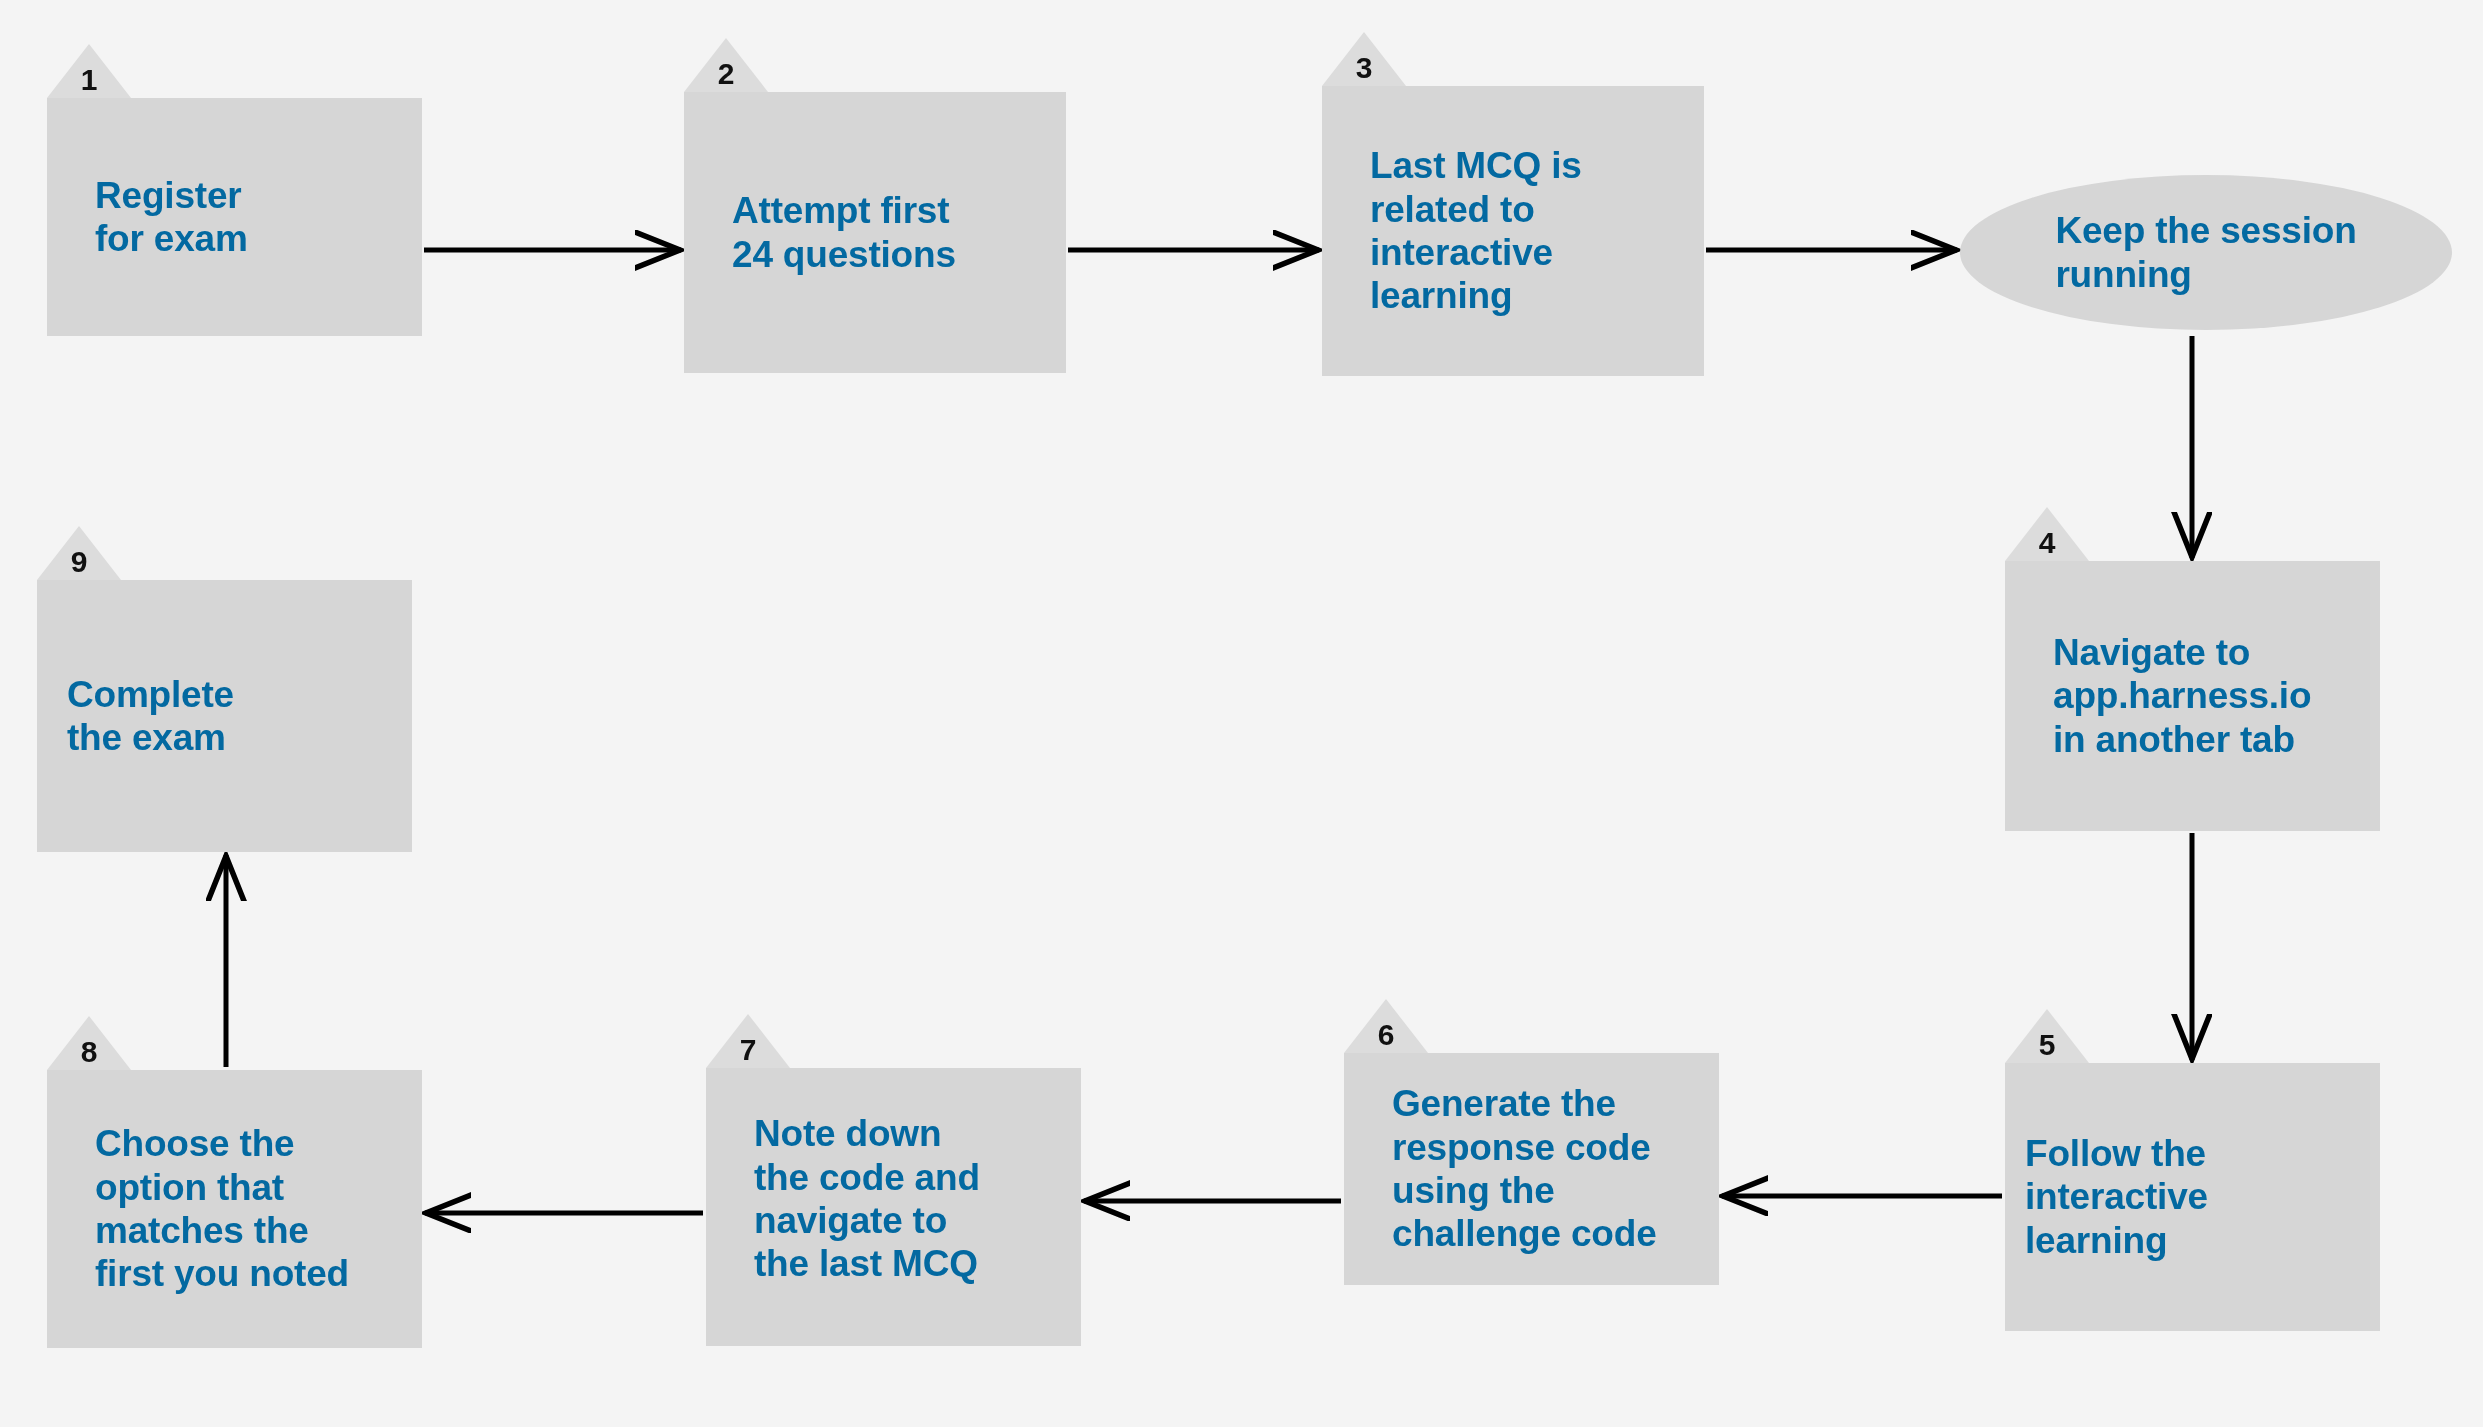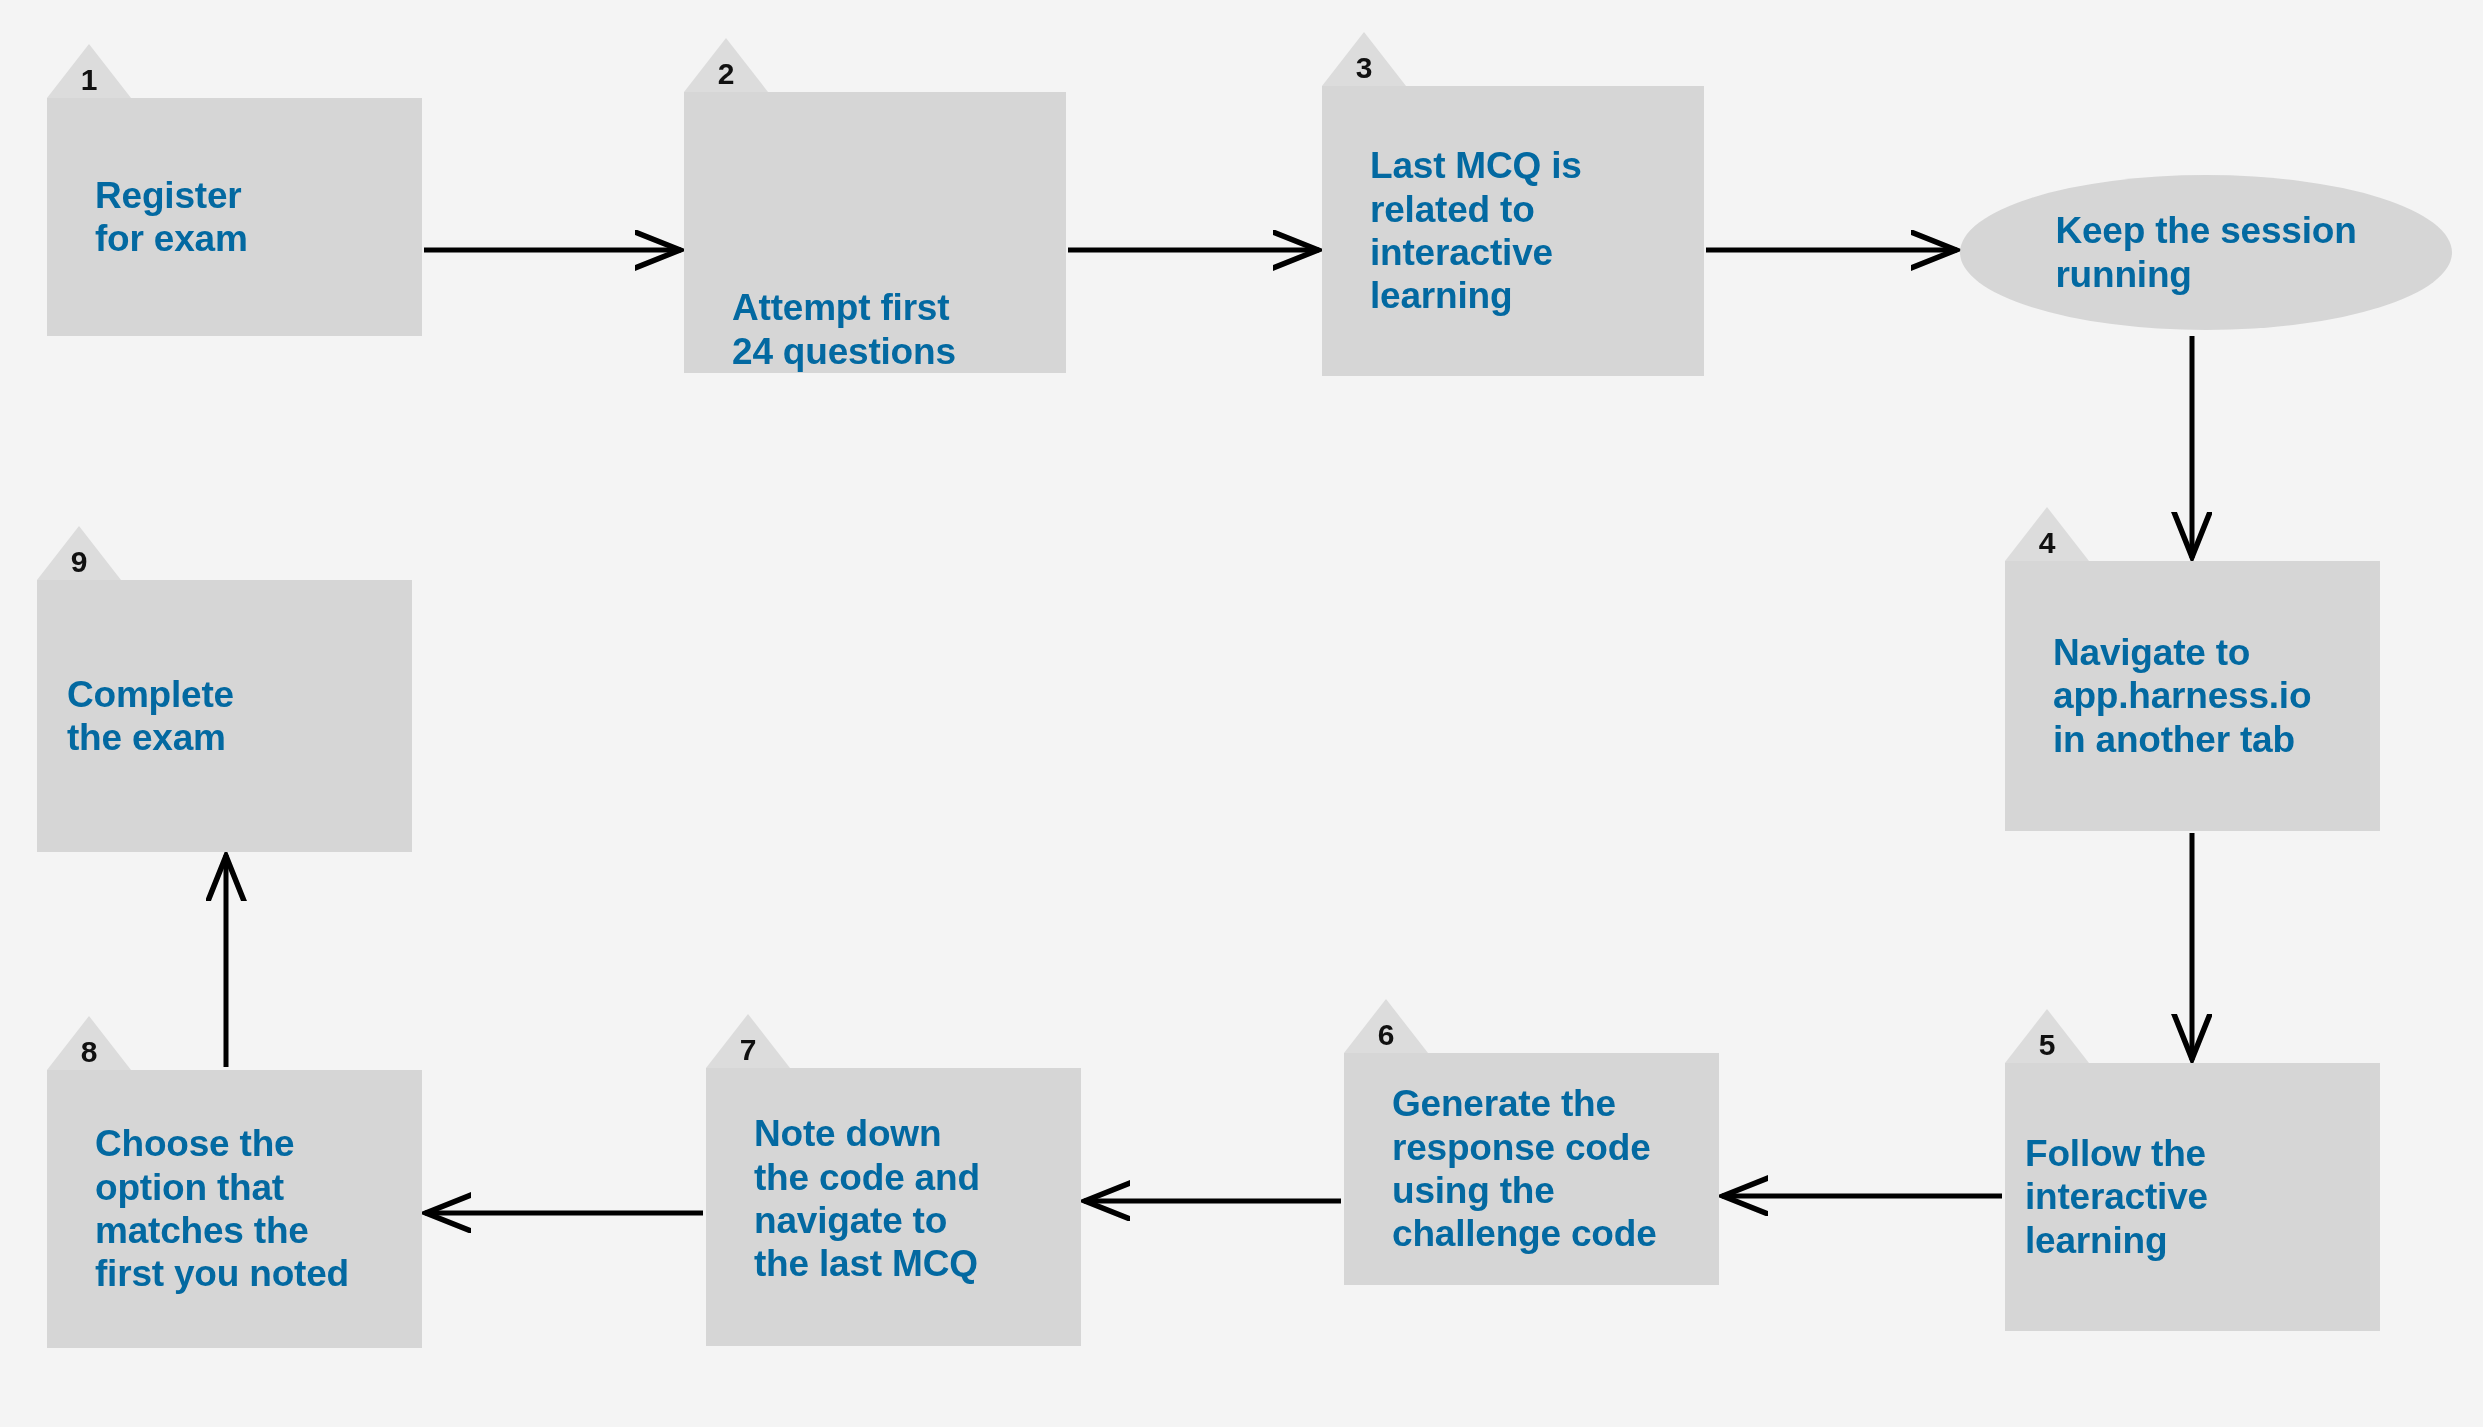--- a/index.html
+++ b/index.html
@@ -111,21 +111,21 @@
 
   <div id="nodes-group">
       <div class="node" style="left: 47px; top: 98px; width: 375px; height: 238px; background: rgb(214, 214, 214); padding: 0px 8px 0px 48px;">
         <div class="node-label">Register
 for exam</div>
       </div>
       <div class="badge" style="left: 47px; top: 44px;">
         <div class="tri" style="border-bottom-color: rgb(220, 220, 220);"></div>
         <div class="num">1</div>
       </div>
-      <div class="node" style="left: 684px; top: 92px; width: 382px; height: 281px; background: rgb(214, 214, 214); padding: 0px 0px 0px 48px; align-items: flex-end;">
+      <div class="node" style="left: 684px; top: 92px; width: 382px; height: 281px; background: rgb(214, 214, 214); padding: 0px 0px 0px 48px;">
         <div class="node-label">Attempt first
 24 questions</div>
       </div>
       <div class="badge" style="left: 684px; top: 38px;">
         <div class="tri" style="border-bottom-color: rgb(220, 220, 220);"></div>
         <div class="num">2</div>
       </div>
       <div class="node" style="left: 1322px; top: 86px; width: 382px; height: 290px; background: rgb(214, 214, 214); padding: 0px 0px 0px 48px;">
         <div class="node-label">Last MCQ is
 related to

